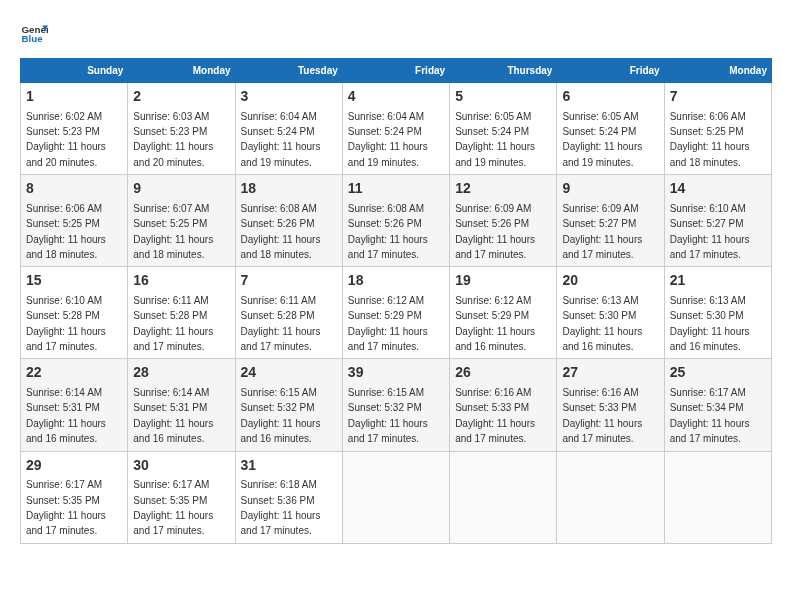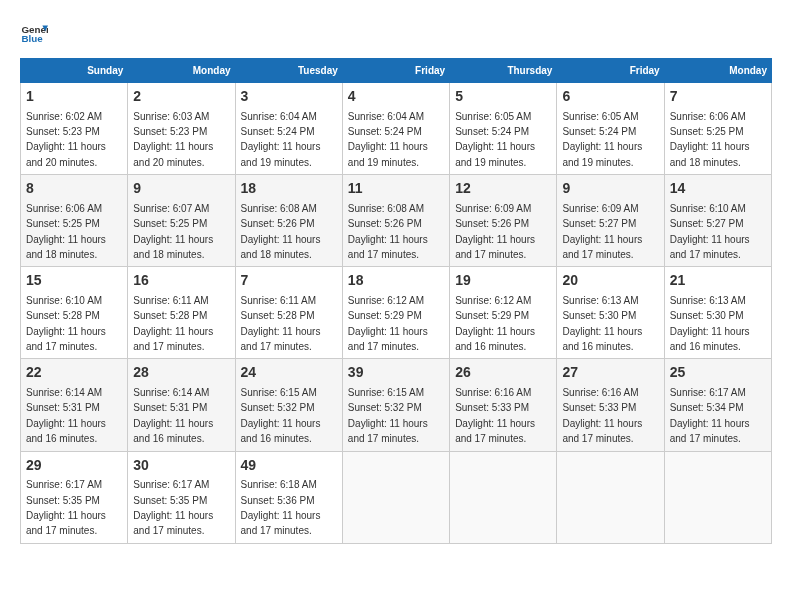--- a/index.html
+++ b/index.html
@@ -171,21 +171,21 @@
         <td><span class="day-num">27</span>
         <span class="day-info">Sunrise: 6:16 AM<br>Sunset: 5:33 PM<br>Daylight: 11 hours and 17 minutes.</span></td>
         <td><span class="day-num">25</span>
         <span class="day-info">Sunrise: 6:17 AM<br>Sunset: 5:34 PM<br>Daylight: 11 hours and 17 minutes.</span></td>
       </tr>
       <tr>
         <td><span class="day-num">29</span>
         <span class="day-info">Sunrise: 6:17 AM<br>Sunset: 5:35 PM<br>Daylight: 11 hours and 17 minutes.</span></td>
         <td><span class="day-num">30</span>
         <span class="day-info">Sunrise: 6:17 AM<br>Sunset: 5:35 PM<br>Daylight: 11 hours and 17 minutes.</span></td>
-        <td><span class="day-num">49</span>
+        <td><span class="day-num">31</span>
         <span class="day-info">Sunrise: 6:18 AM<br>Sunset: 5:36 PM<br>Daylight: 11 hours and 17 minutes.</span></td>
         <td class="empty-cell"></td>
         <td class="empty-cell"></td>
         <td class="empty-cell"></td>
         <td class="empty-cell"></td>
       </tr>
     </tbody>
 </table>
 
 </body></html>

